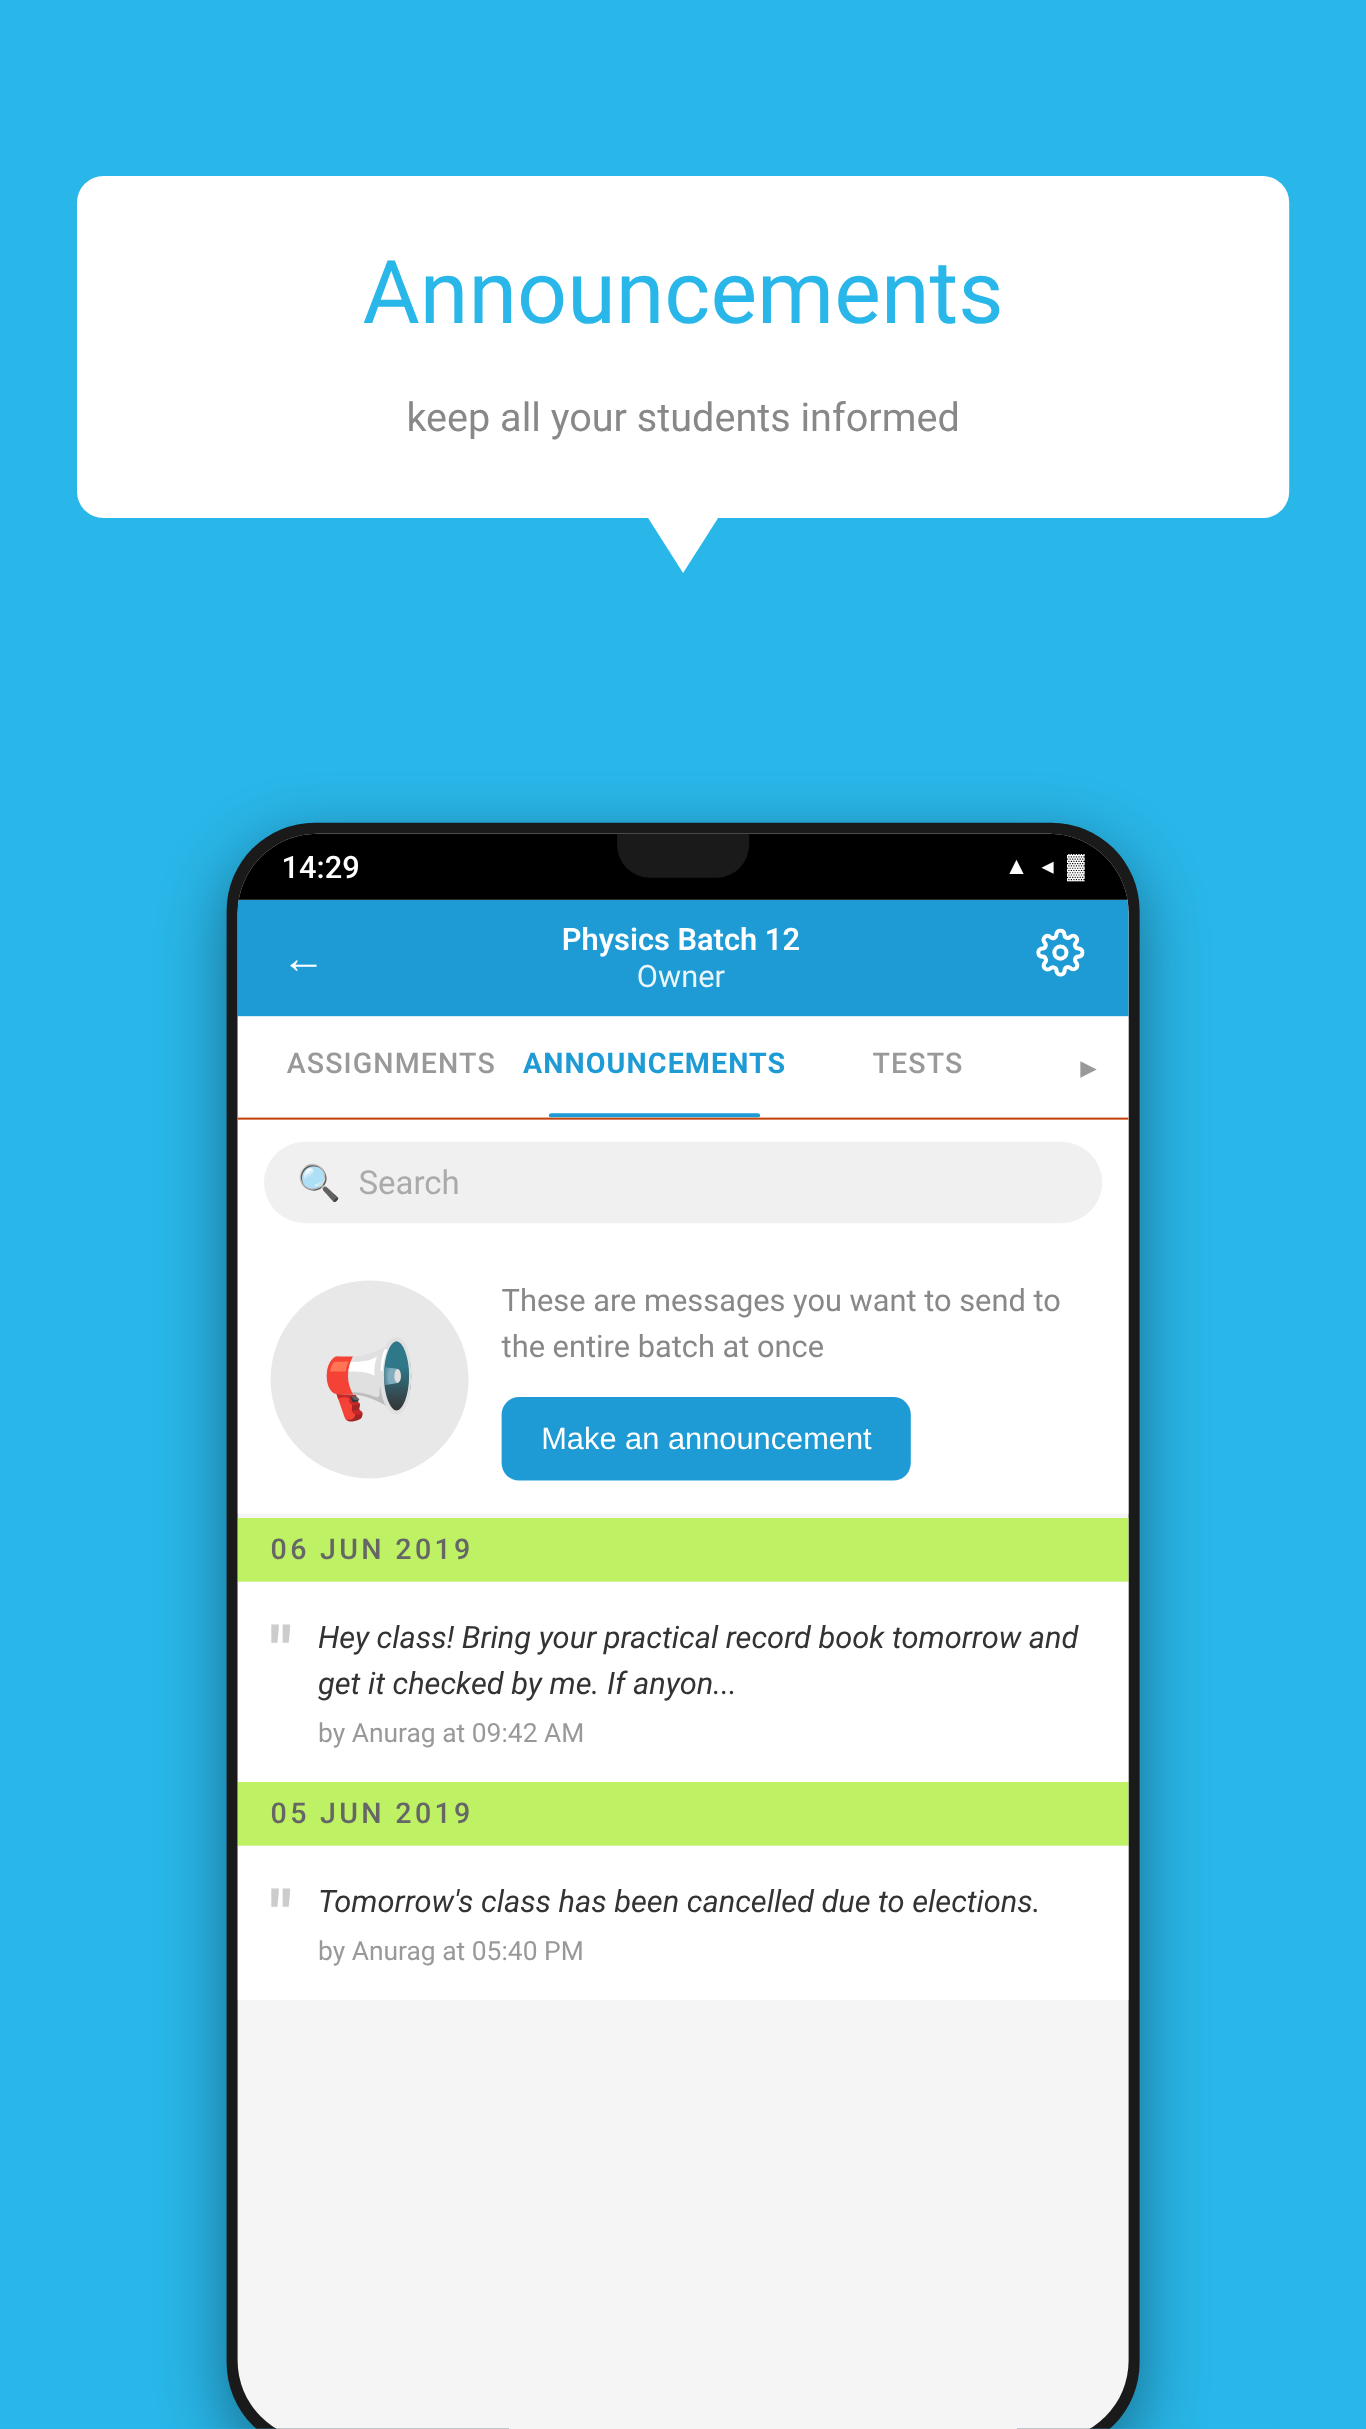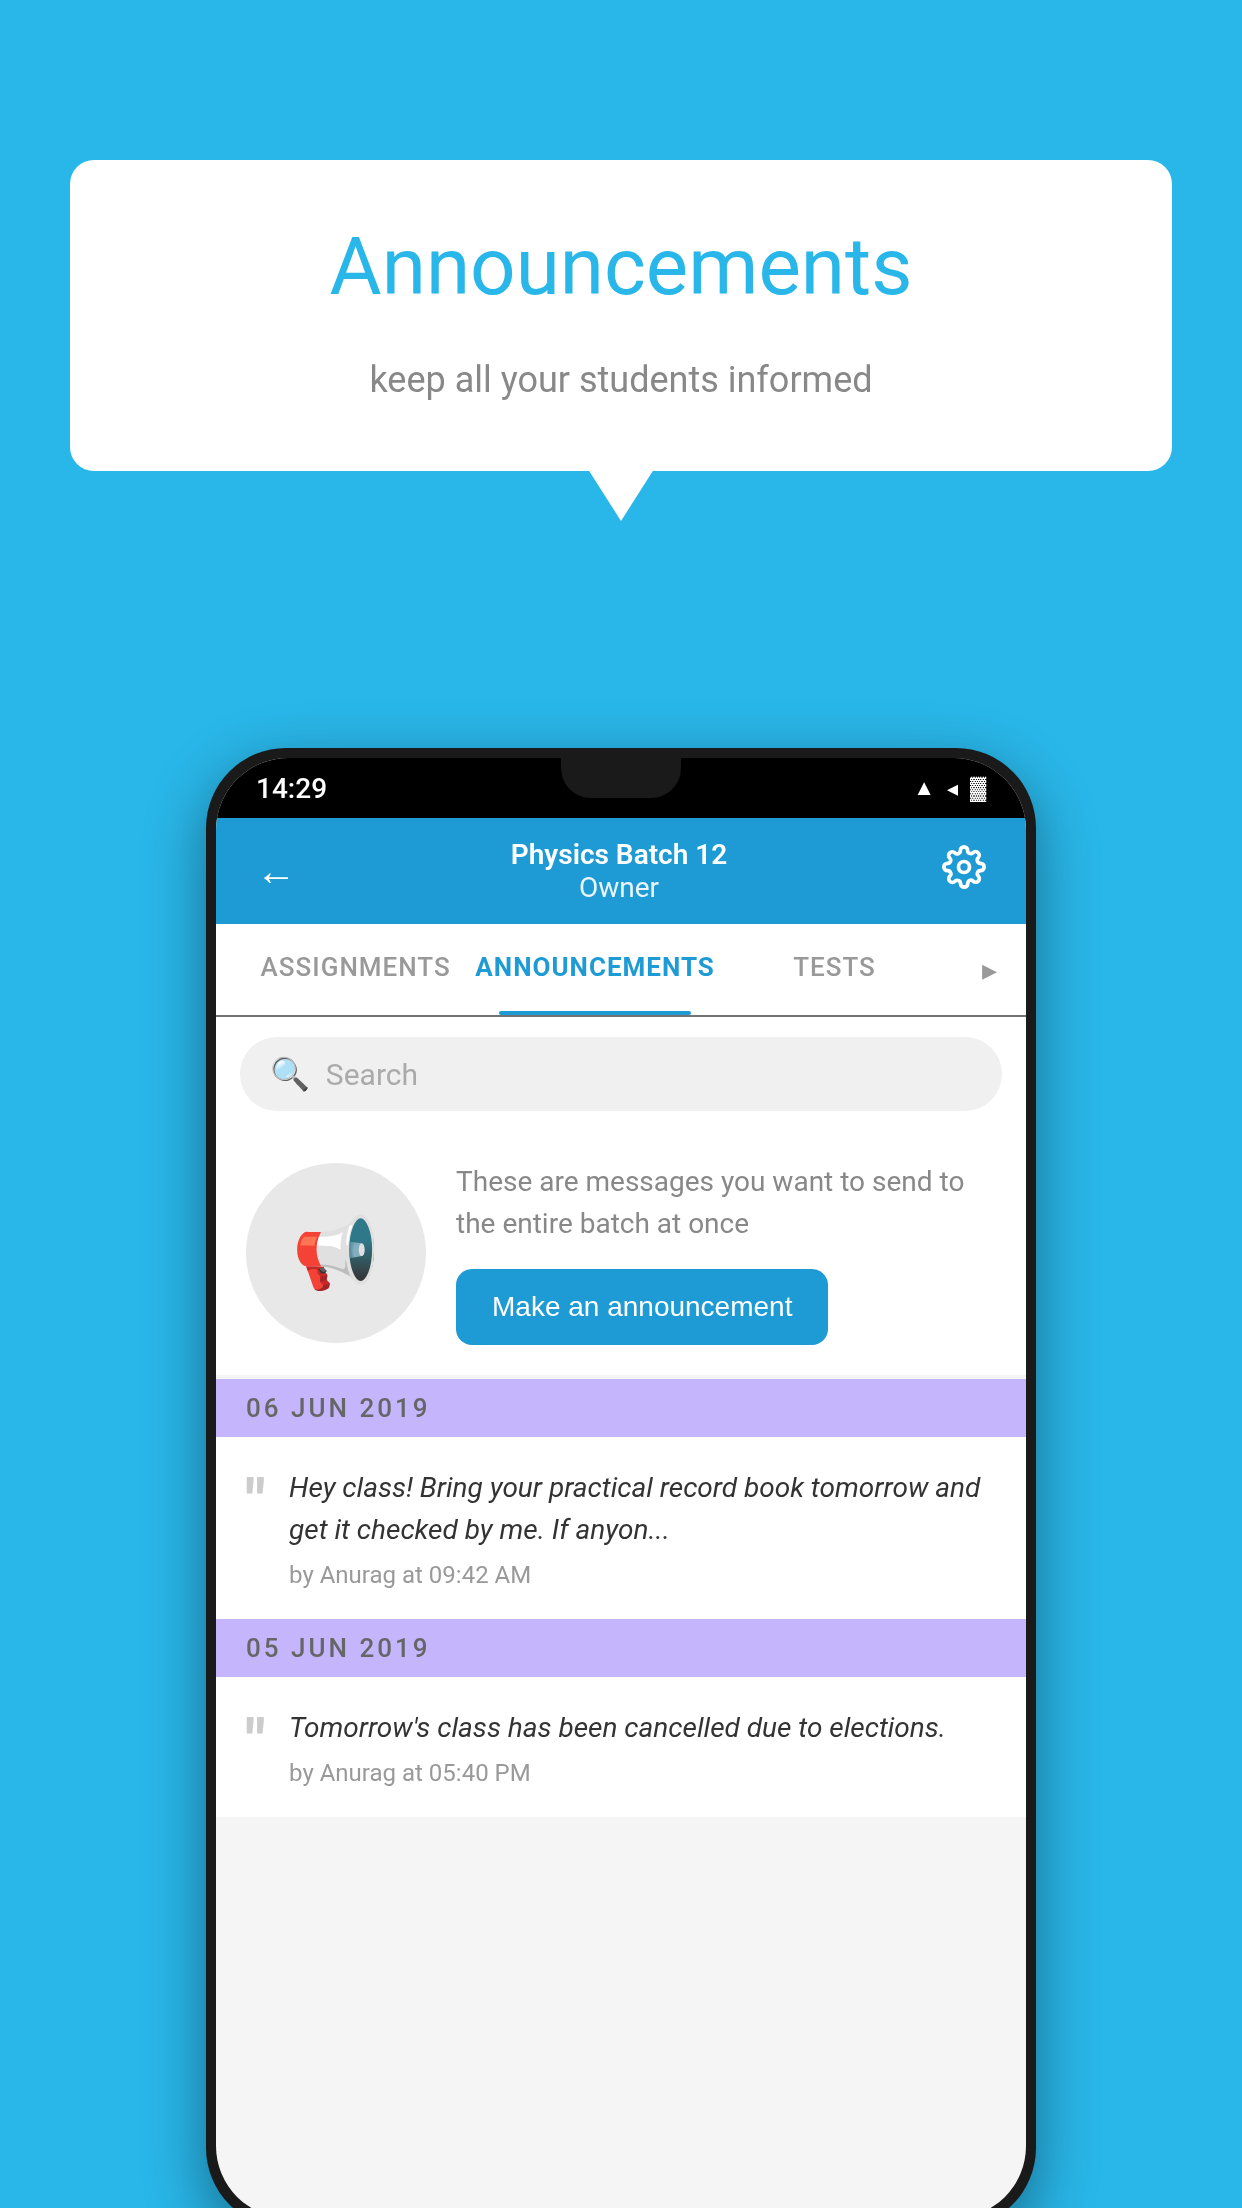--- a/index.html
+++ b/index.html
@@ -155,21 +155,21 @@
 
     .header-settings {
       color: white;
       font-size: 38px;
     }
 
     
     .tabs {
       background: white;
       display: flex;
-      border-bottom: 2px solid #737373;
+      border-bottom: 2px solid #c2410c;
       overflow: hidden;
       padding-left: 20px;
     }
 
     .tab {
       flex: 1;
       text-align: center;
       padding: 28px 0;
       font-size: 26px;
       color: #999;
@@ -264,21 +264,21 @@
       border-radius: 16px;
       padding: 22px 36px;
       font-size: 28px;
       font-weight: 400;
       cursor: pointer;
       display: inline-block;
     }
 
     
     .date-separator {
-      background: #c4b5fd;
+      background: #bef264;
       padding: 14px 30px;
       font-size: 26px;
       color: #666;
       letter-spacing: 3px;
       font-weight: 500;
     }
 
     
     .announcement-item {
       background: white;

